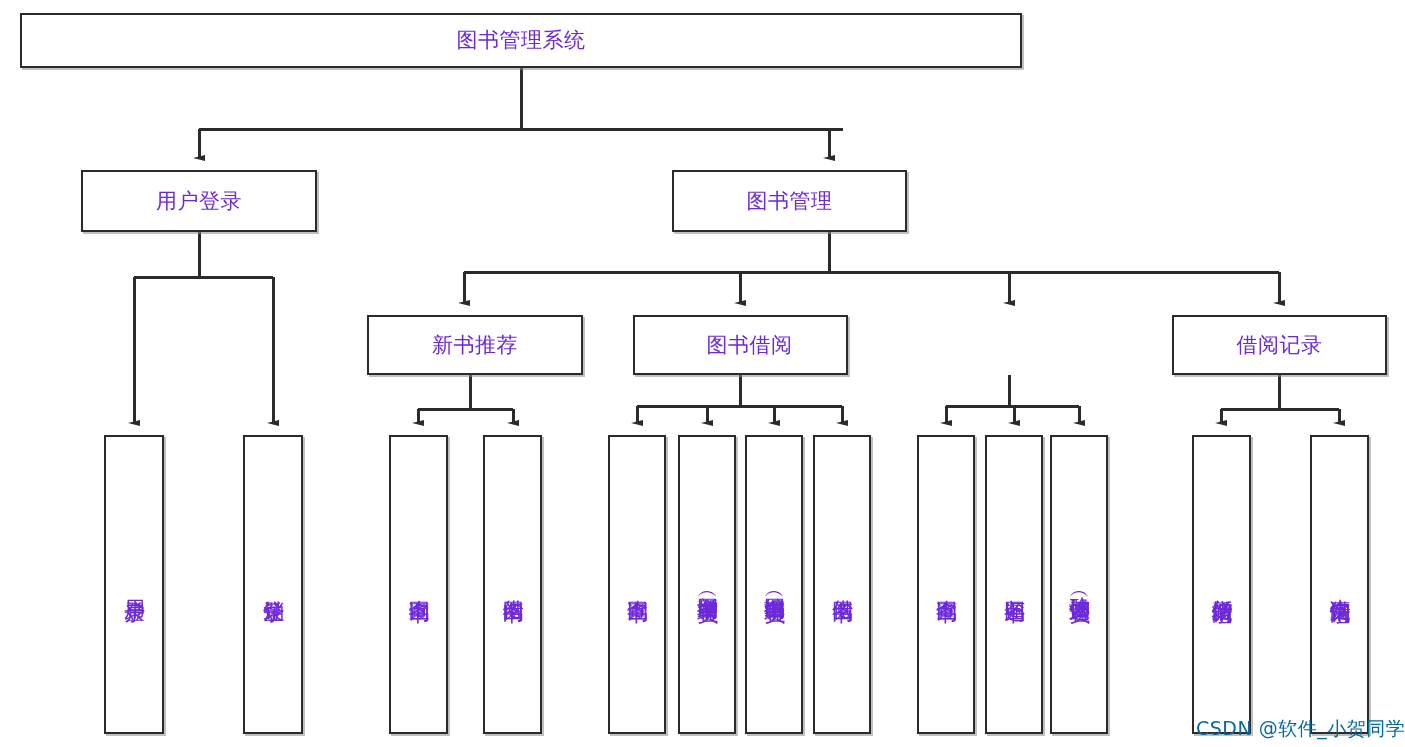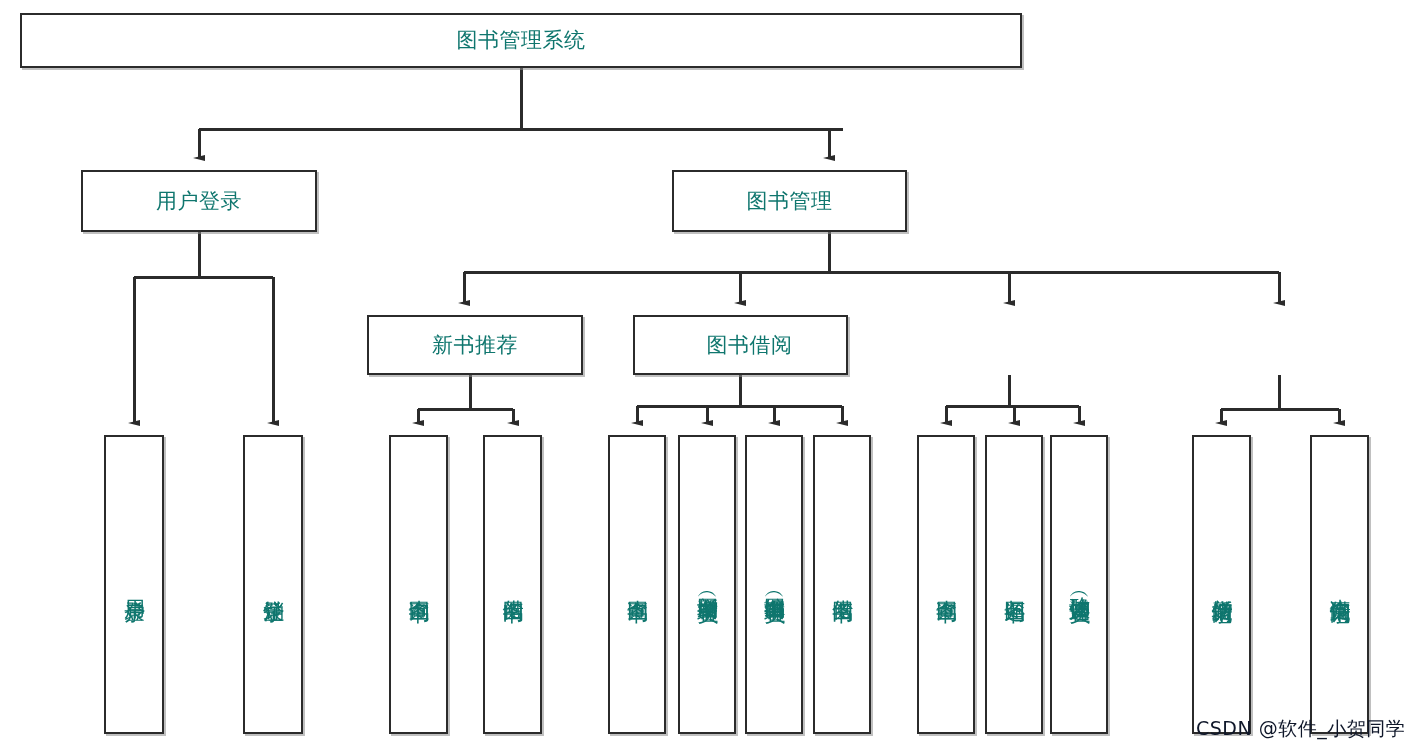--- a/index.html
+++ b/index.html
@@ -34,42 +34,42 @@
     box-sizing: border-box;
     background: #ffffff;
     border: 2px solid #2b2b2b;
     box-shadow: 2px 2px 0 rgba(140,140,140,0.55);
     display: flex;
     align-items: center;
     justify-content: center;
     overflow: hidden;
   }
   .node-label {
-    color: #0f766e;
+    color: #6d28d9;
     font-size: 21px;
     line-height: 1.18;
     letter-spacing: 0.5px;
     white-space: nowrap;
     text-align: center;
   }
   .node-box.vertical .node-label {
     writing-mode: vertical-rl;
     text-orientation: upright;
     white-space: nowrap;
     line-height: 1.02;
     letter-spacing: 1px;
     font-size: 21px;
   }
   .node-box.vertical {
     align-items: center;
     justify-content: center;
   }
   .watermark {
     position: absolute;
-    color: #0f172a;
+    color: #0369a1;
     font-size: 19px;
     letter-spacing: 0.5px;
     white-space: nowrap;
     user-select: none;
     pointer-events: none;
   }
 </style>
 </head>
 <body>
 
@@ -135,20 +135,23 @@
   <div class="node-box" style="left:672px;top:170px;width:235px;height:62px;">
     <span class="node-label">图书管理</span>
   </div>
 
   <div class="node-box" style="left:367px;top:315px;width:216px;height:60px;">
     <span class="node-label">新书推荐</span>
   </div>
   <div class="node-box" style="left:633px;top:315px;width:215px;height:60px;padding-left:18px;">
     <span class="node-label">图书借阅</span>
   </div>
+  <div class="node-box" style="left:1172px;top:315px;width:215px;height:60px;">
+    <span class="node-label">借阅记录</span>
+  </div>
 
   <div class="node-box vertical" style="left:104px;top:435px;width:60px;height:299px;">
     <span class="node-label">用户登录</span>
   </div>
   <div class="node-box vertical" style="left:243px;top:435px;width:60px;height:299px;">
     <span class="node-label">注销登录</span>
   </div>
   <div class="node-box vertical" style="left:389px;top:435px;width:59px;height:299px;">
     <span class="node-label">查询图书</span>
   </div>

